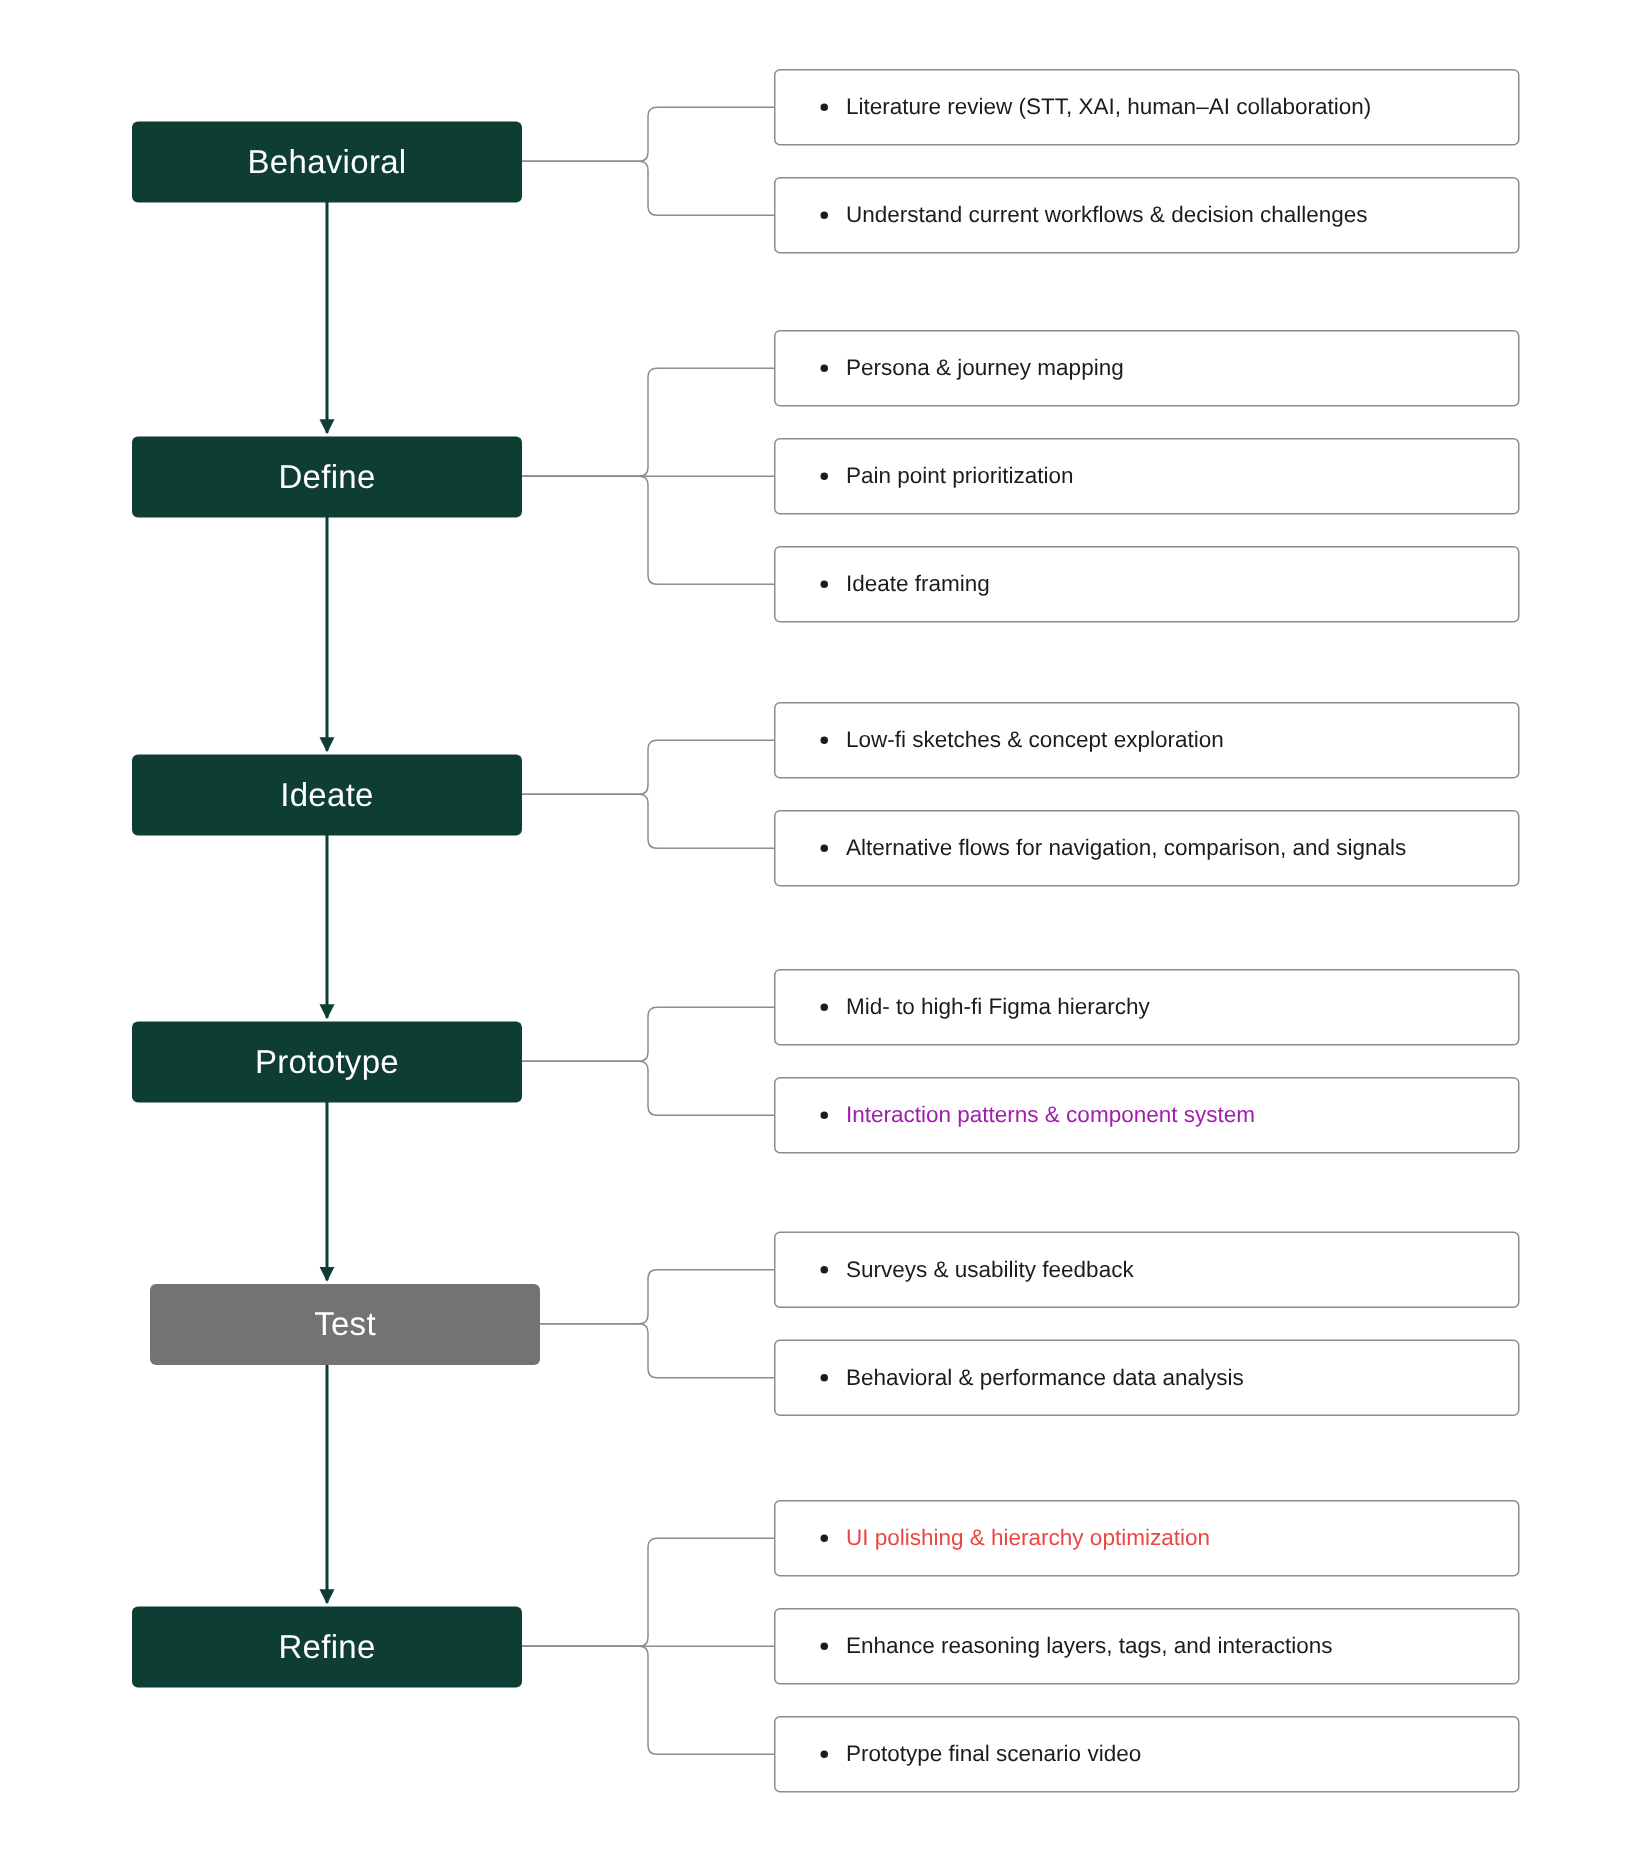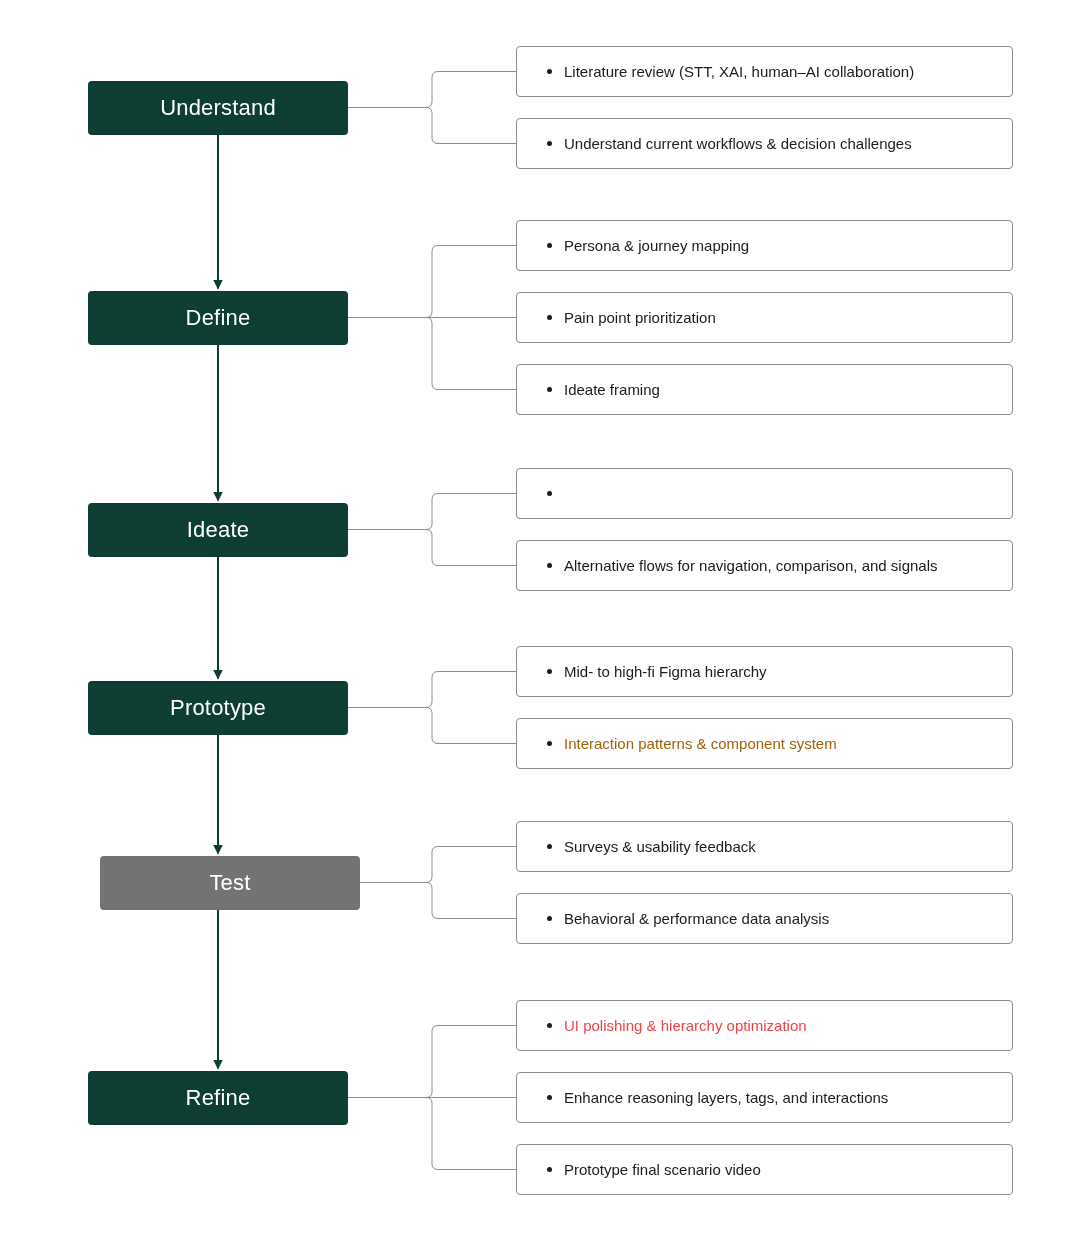--- a/index.html
+++ b/index.html
@@ -86,21 +86,21 @@
       <path d="M 348 1097.5 H 426 Q 432 1097.5 432 1091.5 V 1031.5 Q 432 1025.5 438 1025.5 H 516" fill="none" stroke="#8c8c8c" stroke-width="1"></path>
       <path d="M 348 1097.5 H 516" fill="none" stroke="#8c8c8c" stroke-width="1"></path>
       <path d="M 348 1097.5 H 426 Q 432 1097.5 432 1103.5 V 1163.5 Q 432 1169.5 438 1169.5 H 516" fill="none" stroke="#8c8c8c" stroke-width="1"></path>
       <line x1="218" y1="134.5" x2="218" y2="288.5" stroke="#0e3d33" stroke-width="2" marker-end="url(#arrowhead)"></line>
       <line x1="218" y1="344.5" x2="218" y2="500.5" stroke="#0e3d33" stroke-width="2" marker-end="url(#arrowhead)"></line>
       <line x1="218" y1="556.5" x2="218" y2="678.5" stroke="#0e3d33" stroke-width="2" marker-end="url(#arrowhead)"></line>
       <line x1="218" y1="734.5" x2="218" y2="853.5" stroke="#0e3d33" stroke-width="2" marker-end="url(#arrowhead)"></line>
       <line x1="218" y1="909.5" x2="218" y2="1068.5" stroke="#0e3d33" stroke-width="2" marker-end="url(#arrowhead)"></line>
     </svg>
 <div class="stage-box" style="left: 88px; top: 80.5px; background: rgb(14, 61, 51);">
-      <span class="stage-label" style="color: rgb(255, 255, 255);">Understand</span>
+      <span class="stage-label" style="color: rgb(255, 255, 255);">Behavioral</span>
     </div>
     <div class="item-box" style="left: 516px; top: 46px; border: 1px solid rgb(140, 140, 140);">
       <span class="bullet-dot" style="background: rgb(28, 28, 28);"></span>
       <span class="item-label" style="color: rgb(28, 28, 28);">Literature review (STT, XAI, human–AI collaboration)</span>
     </div>
     <div class="item-box" style="left: 516px; top: 118px; border: 1px solid rgb(140, 140, 140);">
       <span class="bullet-dot" style="background: rgb(28, 28, 28);"></span>
       <span class="item-label" style="color: rgb(28, 28, 28);">Understand current workflows &amp; decision challenges</span>
     </div>
     <div class="stage-box" style="left: 88px; top: 290.5px; background: rgb(14, 61, 51);">
@@ -116,35 +116,36 @@
     </div>
     <div class="item-box" style="left: 516px; top: 364px; border: 1px solid rgb(140, 140, 140);">
       <span class="bullet-dot" style="background: rgb(28, 28, 28);"></span>
       <span class="item-label" style="color: rgb(28, 28, 28);">Ideate framing</span>
     </div>
     <div class="stage-box" style="left: 88px; top: 502.5px; background: rgb(14, 61, 51);">
       <span class="stage-label" style="color: #ffffff;">Ideate</span>
     </div>
     <div class="item-box" style="left: 516px; top: 468px; border: 1px solid rgb(140, 140, 140);">
       <span class="bullet-dot" style="background: rgb(28, 28, 28);"></span>
+      <span class="item-label" style="color: rgb(28, 28, 28);">Low-fi sketches &amp; concept exploration</span>
     </div>
     <div class="item-box" style="left: 516px; top: 540px; border: 1px solid rgb(140, 140, 140);">
       <span class="bullet-dot" style="background: rgb(28, 28, 28);"></span>
       <span class="item-label" style="color: rgb(28, 28, 28);">Alternative flows for navigation, comparison, and signals</span>
     </div>
     <div class="stage-box" style="left: 88px; top: 680.5px; background: rgb(14, 61, 51);">
       <span class="stage-label" style="color: rgb(255, 255, 255);">Prototype</span>
     </div>
     <div class="item-box" style="left: 516px; top: 646px; border: 1px solid rgb(140, 140, 140);">
       <span class="bullet-dot" style="background: rgb(28, 28, 28);"></span>
       <span class="item-label" style="color: rgb(28, 28, 28);">Mid- to high-fi Figma hierarchy</span>
     </div>
     <div class="item-box" style="left: 516px; top: 718px; border: 1px solid rgb(140, 140, 140);">
       <span class="bullet-dot" style="background: rgb(28, 28, 28);"></span>
-      <span class="item-label" style="color: #a16207;">Interaction patterns &amp; component system</span>
+      <span class="item-label" style="color: #a21caf;">Interaction patterns &amp; component system</span>
     </div>
     <div class="stage-box" style="left: 100px; top: 855.5px; background: #737373;">
       <span class="stage-label" style="color: rgb(255, 255, 255);">Test</span>
     </div>
     <div class="item-box" style="left: 516px; top: 821px; border: 1px solid rgb(140, 140, 140);">
       <span class="bullet-dot" style="background: rgb(28, 28, 28);"></span>
       <span class="item-label" style="color: rgb(28, 28, 28);">Surveys &amp; usability feedback</span>
     </div>
     <div class="item-box" style="left: 516px; top: 893px; border: 1px solid rgb(140, 140, 140);">
       <span class="bullet-dot" style="background: rgb(28, 28, 28);"></span>

